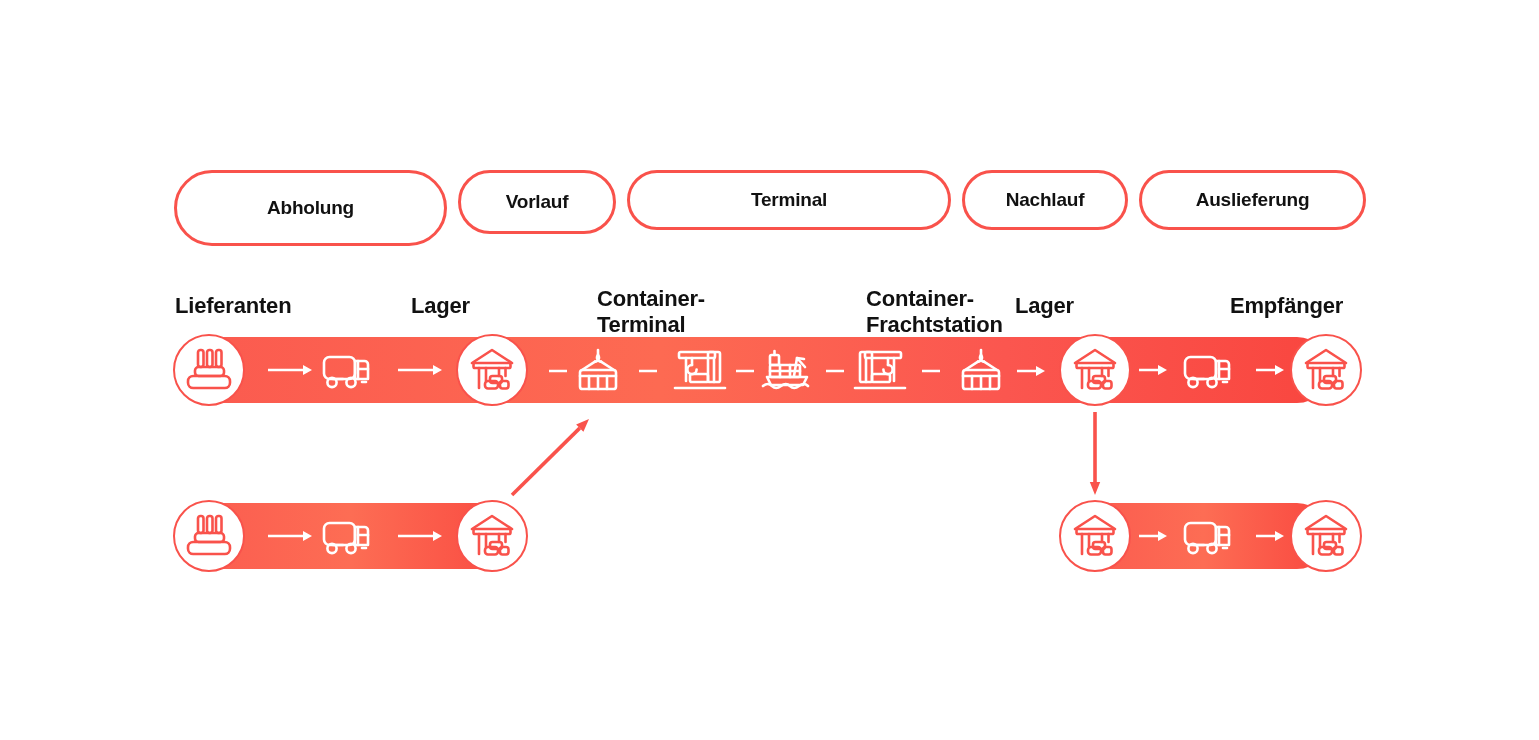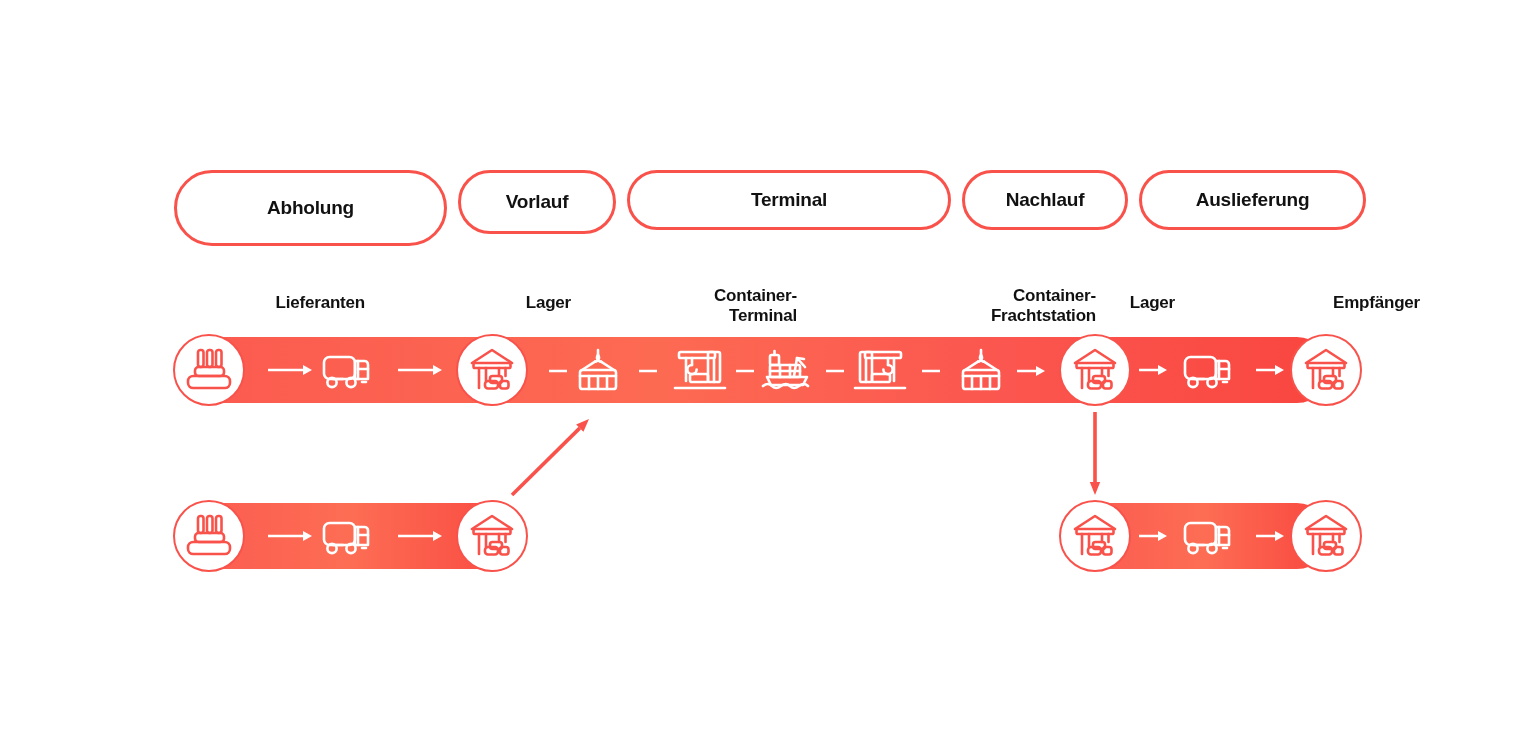--- a/index.html
+++ b/index.html
@@ -36,24 +36,24 @@
     font-size: 19px;
     font-weight: 700;
     color: #111111;
     letter-spacing: -0.2px;
     white-space: nowrap;
   }
 
   
   .caption {
     position: absolute;
-    font-size: 17px;
+    font-size: 22px;
     font-weight: 700;
     color: #111111;
-    text-align: right;
+    text-align: left;
     line-height: 1.18;
     letter-spacing: -0.2px;
     white-space: pre-line;
   }
 
   
   .bar {
     position: absolute;
     border-radius: 40px;
   }

